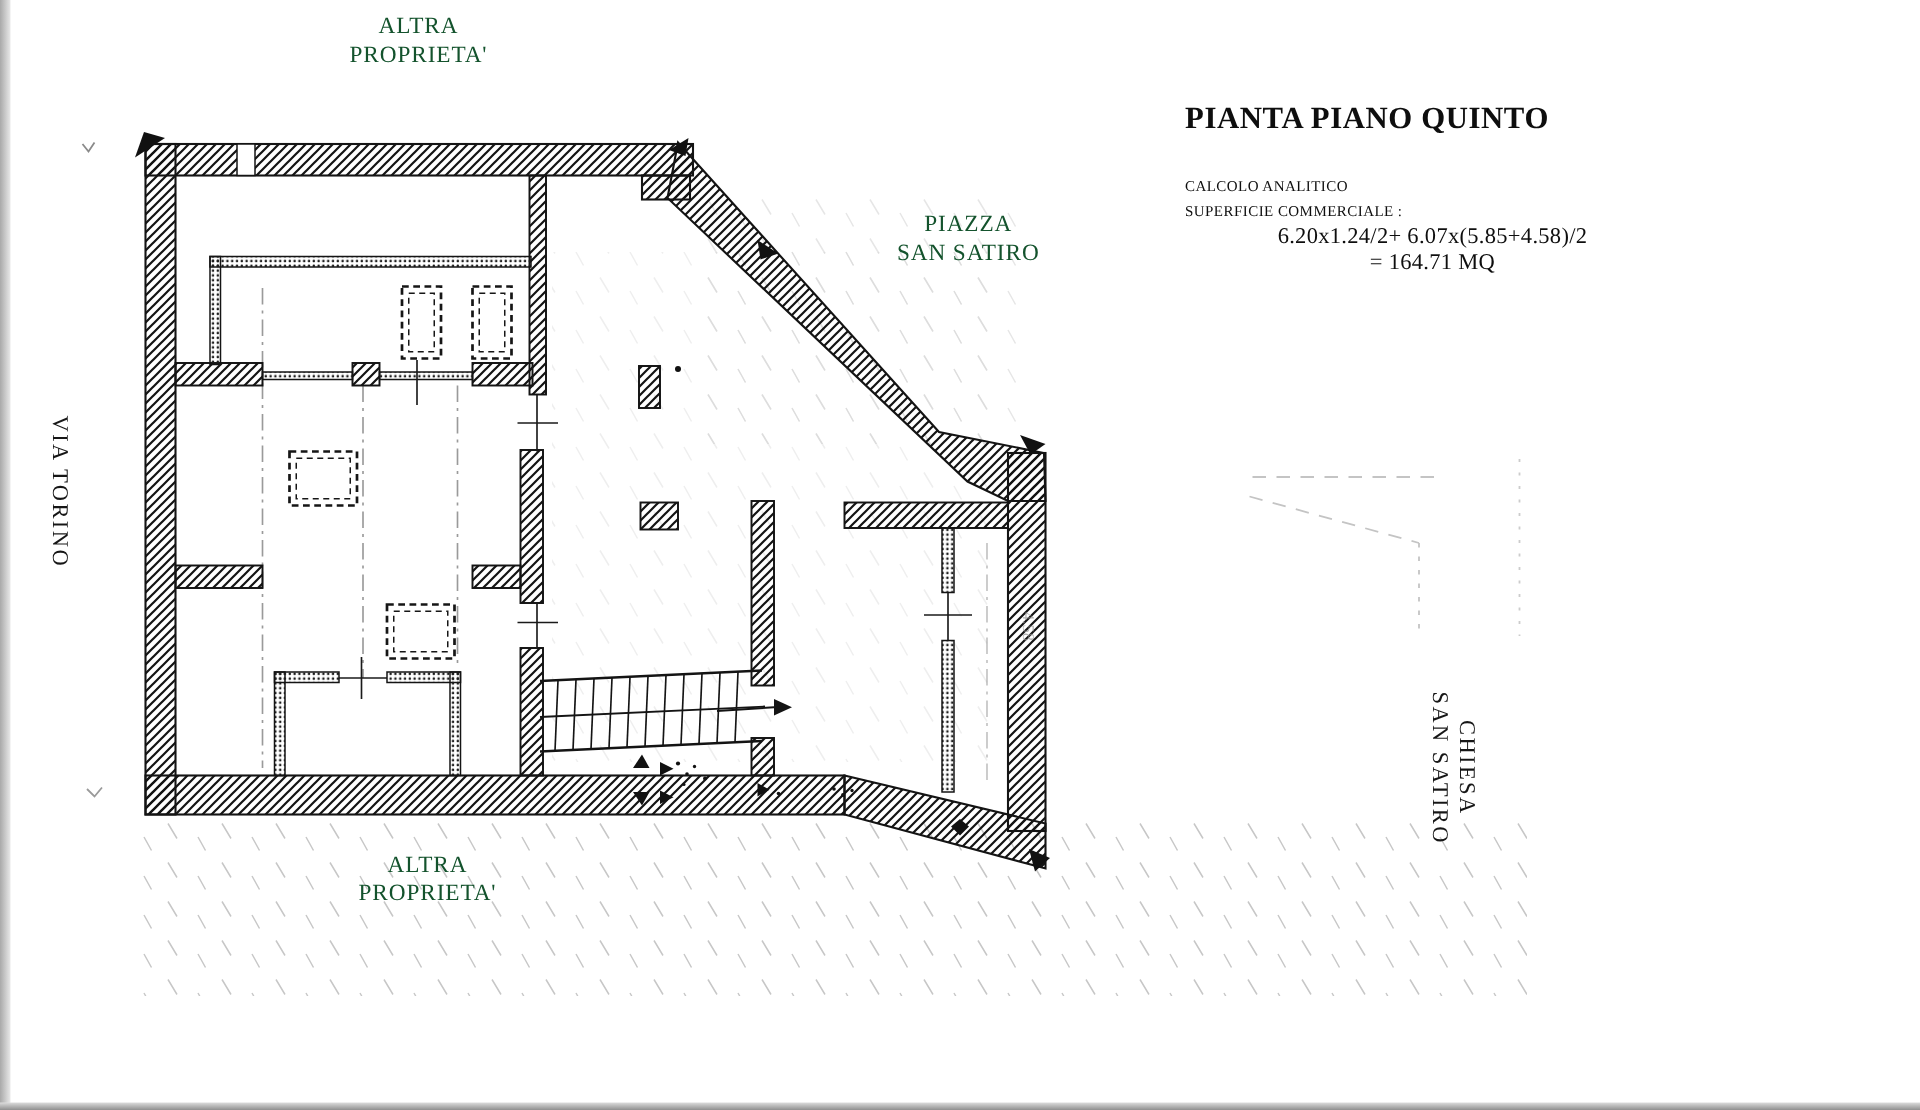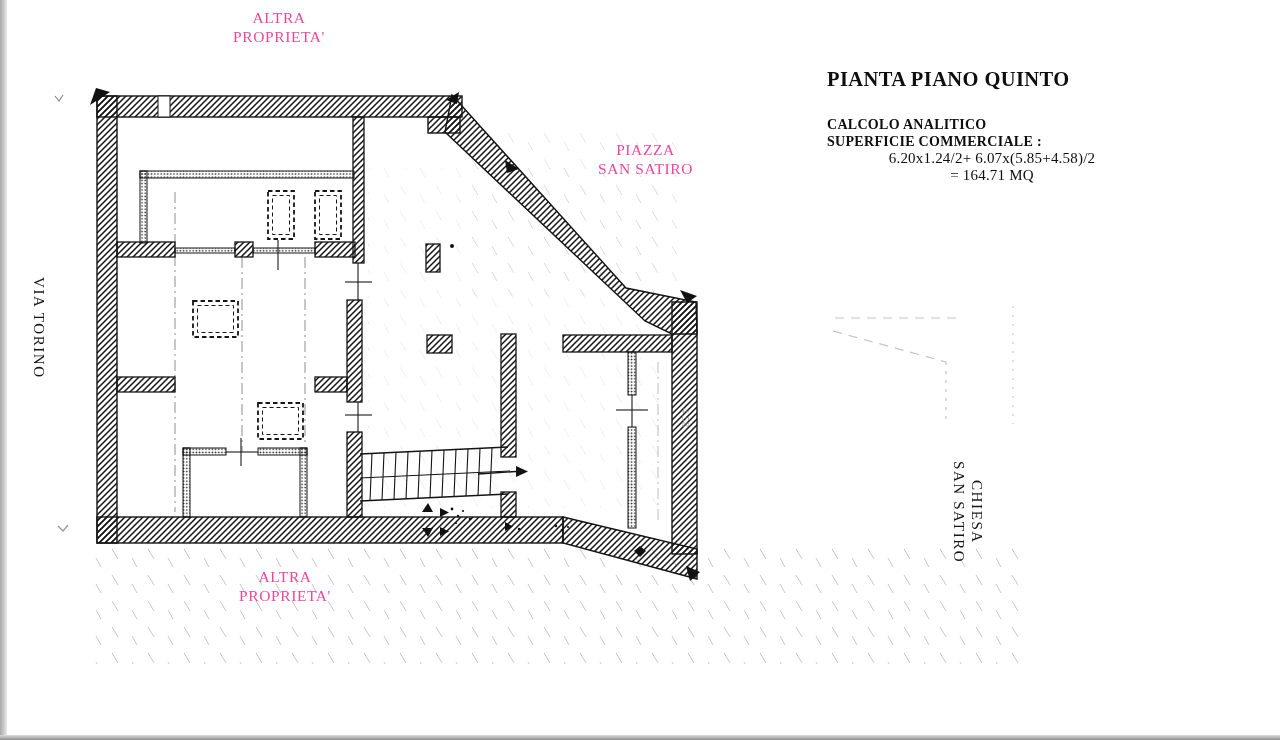--- a/index.html
+++ b/index.html
@@ -4,28 +4,28 @@
 <style>
   html,body{margin:0;padding:0;background:#fff;}
   #page{position:relative;width:1280px;height:740px;background:#ffffff;overflow:hidden;
         font-family:"Liberation Serif", serif;color:#1a1a1a;}
   .edge-left{position:absolute;left:0;top:0;width:7px;height:740px;
              background:linear-gradient(to right,#a9a9a9,#e9e9e9);}
   .edge-bottom{position:absolute;left:0;bottom:0;width:1280px;height:5px;
              background:linear-gradient(to top,#8f8f8f,#dcdcdc);}
   svg{position:absolute;left:0;top:0;}
   .lbl{position:absolute;font-size:15.5px;letter-spacing:.6px;text-align:center;
-       line-height:19px;color:#ec4899;}
+       line-height:19px;color:#14532d;}
   .vlabel{position:absolute;writing-mode:vertical-rl;font-size:15px;letter-spacing:1.6px;
        color:#161616;text-align:center;}
   .vlabel .vline{line-height:18px;}
-  .titleblock{position:absolute;left:790px;top:68px;width:330px;color:#0e0e0e;margin-left:37px;}
+  .titleblock{position:absolute;left:790px;top:68px;width:330px;color:#0e0e0e;}
   .titleblock .t1{font-size:20.5px;font-weight:bold;line-height:23px;letter-spacing:.4px;}
   .titleblock .calc{margin-top:26px;}
-  .titleblock .c1{font-size:14px;font-weight:bold;line-height:16.5px;letter-spacing:.3px;}
+  .titleblock .c1{font-size:10px;font-weight:normal;line-height:16.5px;letter-spacing:.3px;}
   .titleblock .f1{font-size:15px;line-height:16.5px;letter-spacing:.2px;text-align:center;}
 </style>
 </head>
 <body>
 
 <div id="page">
   <div class="edge-left"></div>
 
   <svg width="1280" height="740" viewBox="0 0 1280 740">
     <defs>

